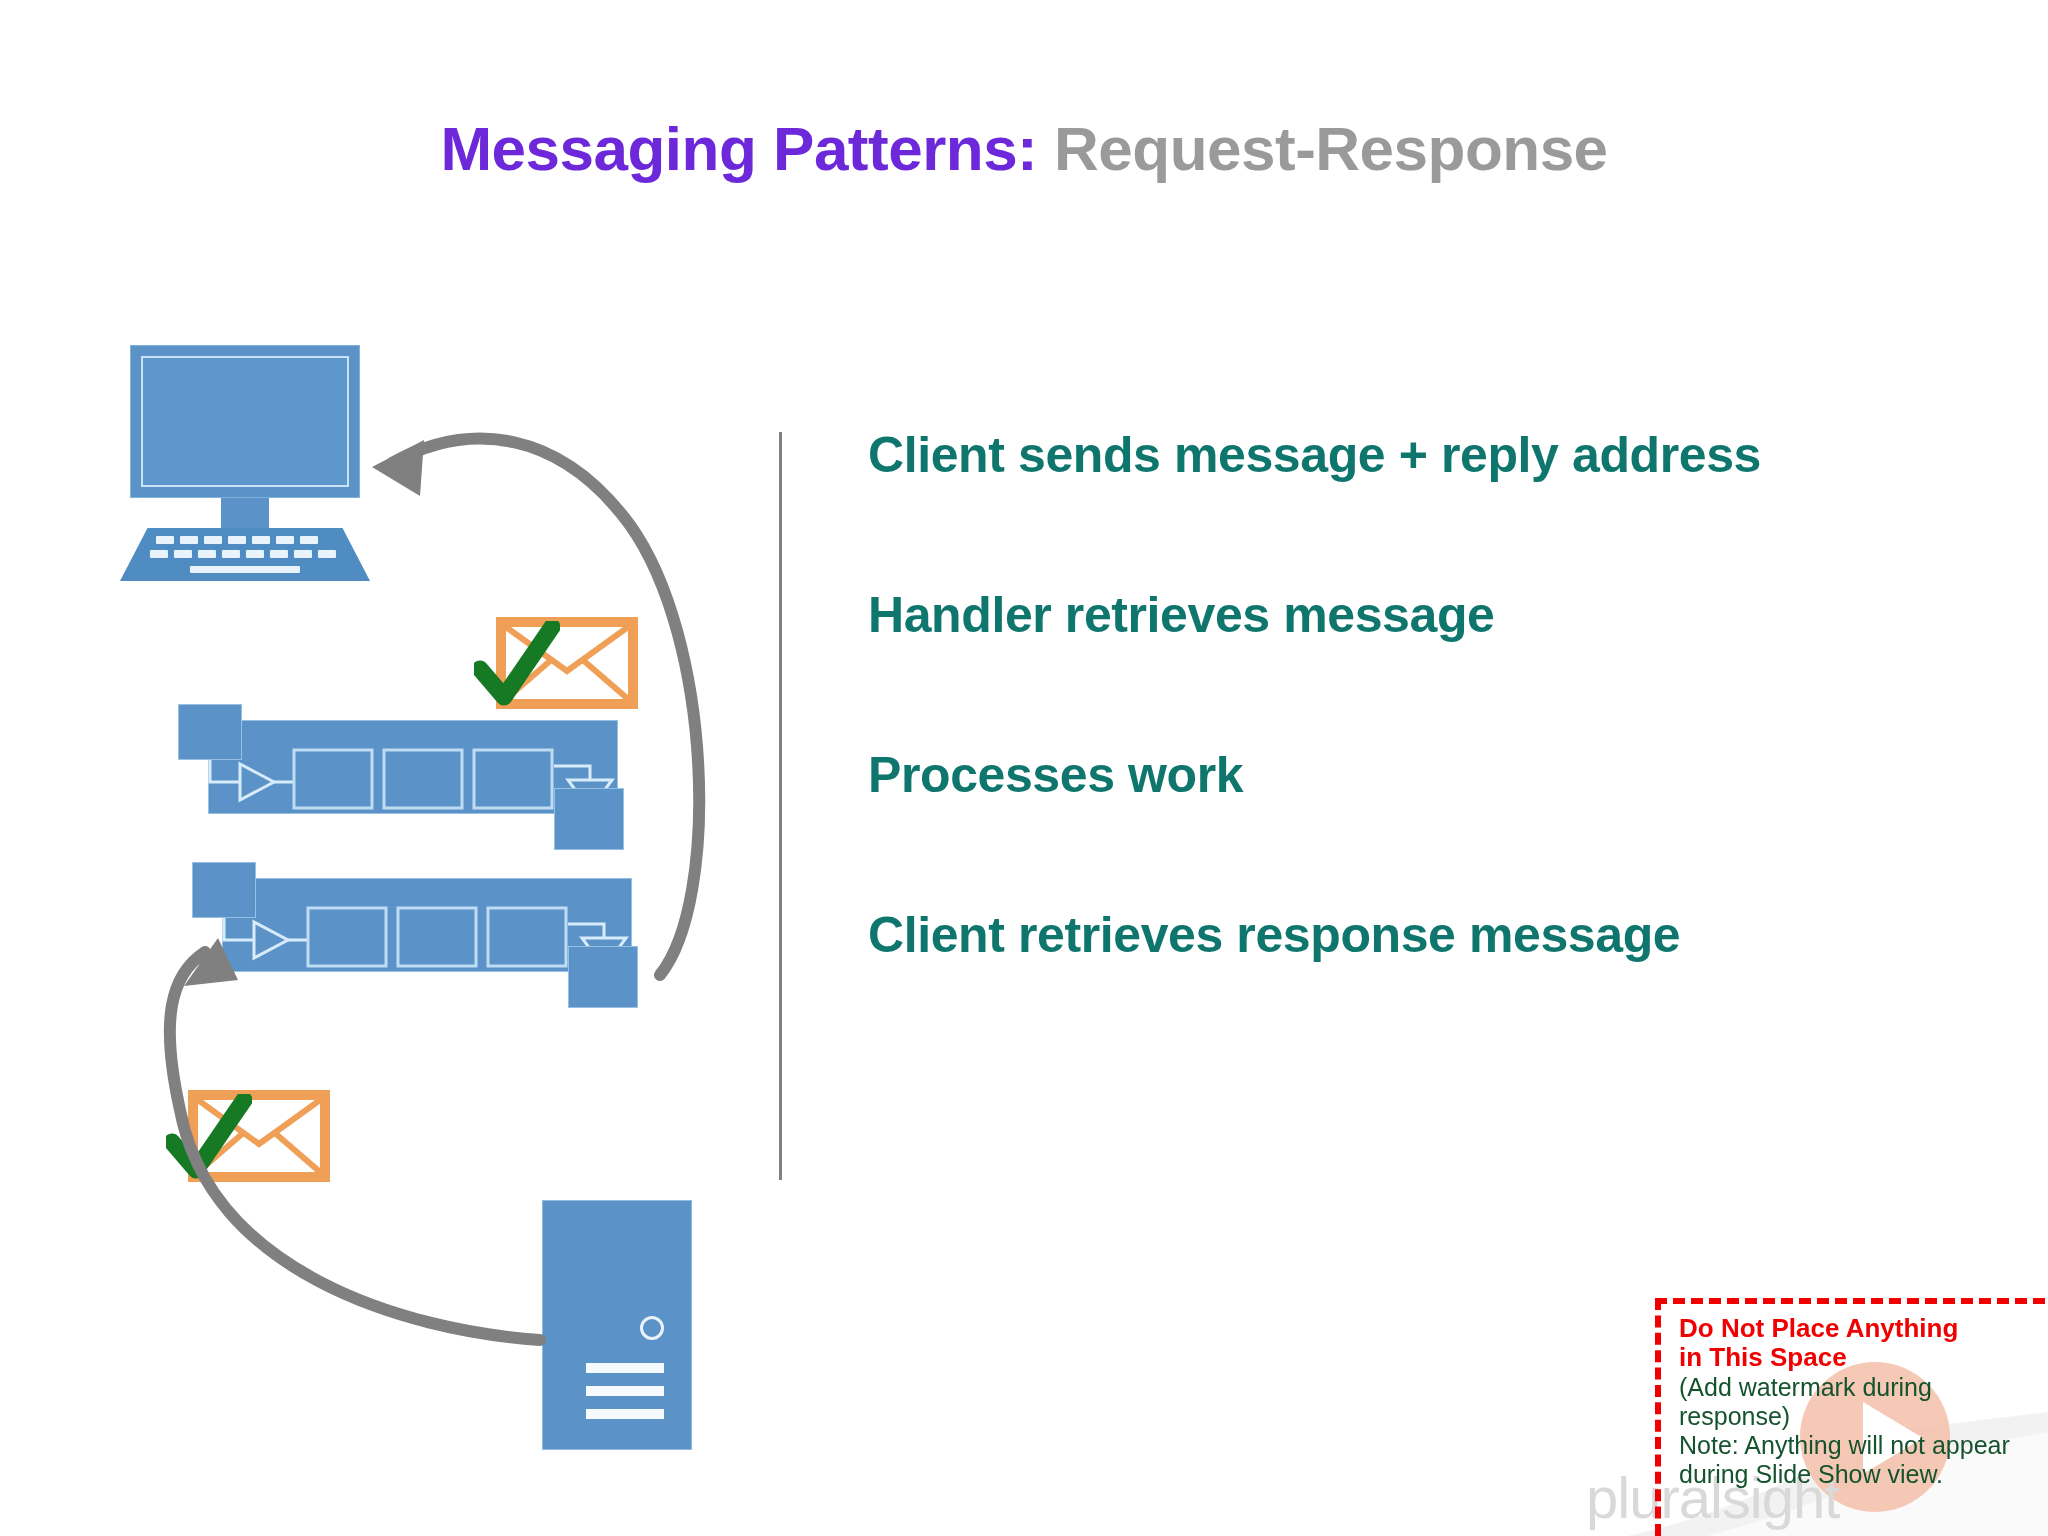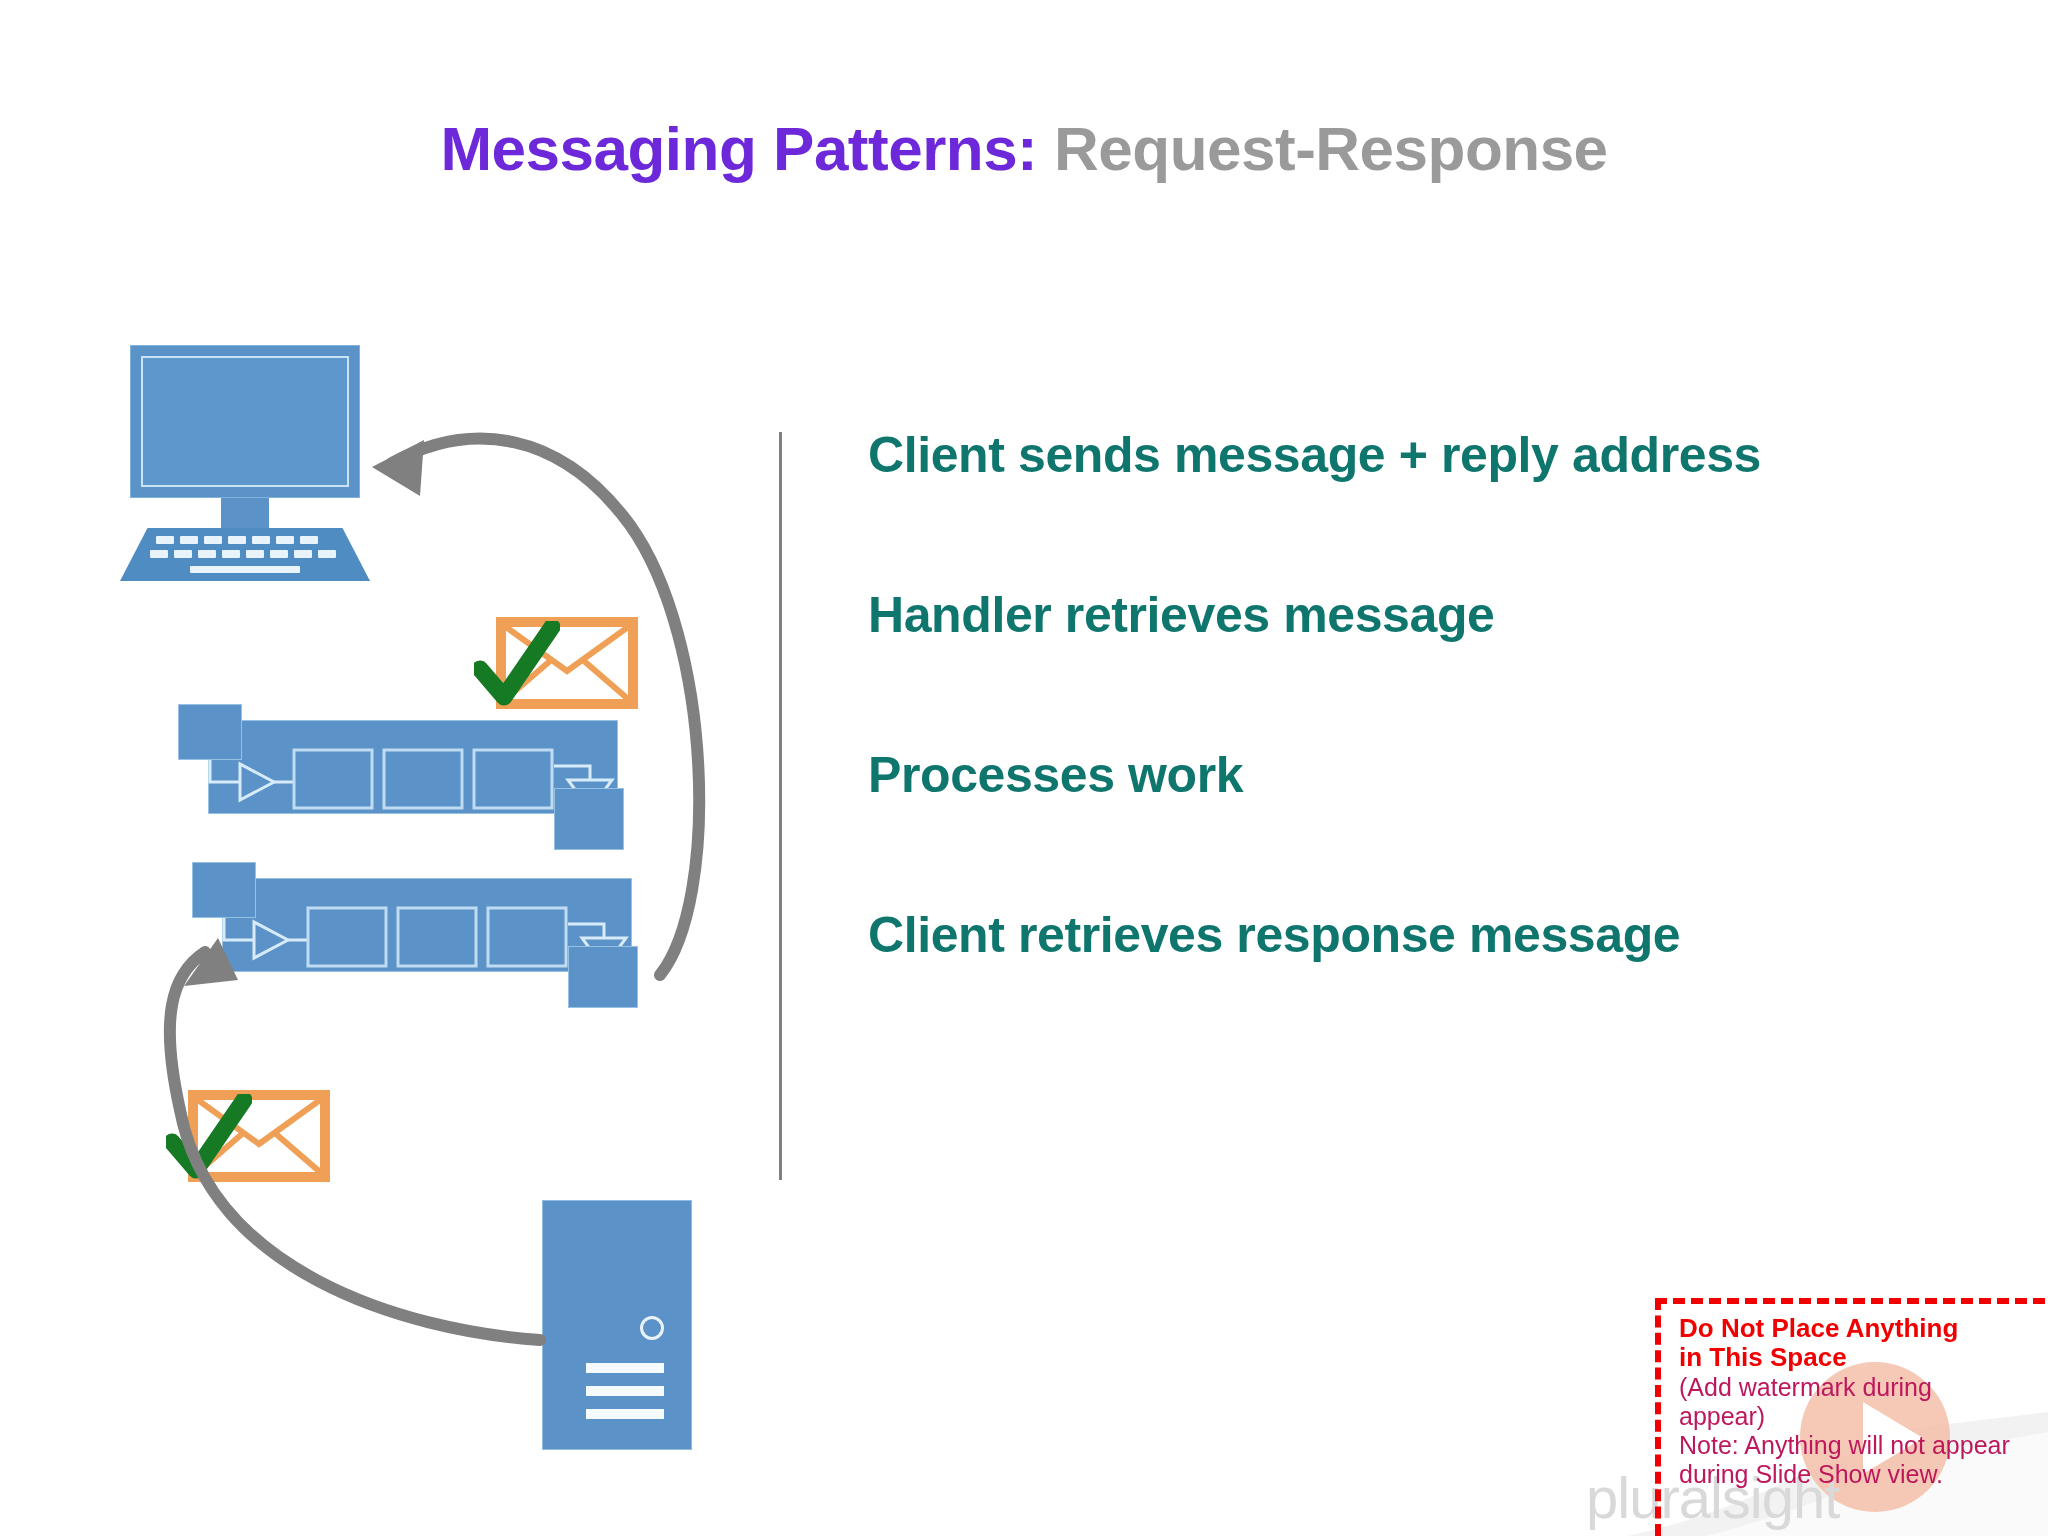--- a/index.html
+++ b/index.html
@@ -210,21 +210,21 @@
     padding: 10px 6px 0 18px;
   }
   .warn-red {
     color: #F00000;
     font-family: "Liberation Sans", sans-serif;
     font-size: 26px;
     font-weight: bold;
     line-height: 1.13;
   }
   .warn-black {
-    color: #be185d;
+    color: #14532d;
     font-family: "Liberation Sans", sans-serif;
     font-size: 25px;
     font-weight: normal;
     line-height: 1.16;
   }
 
   
   #ps-watermark {
     position: absolute;
     left: 1578px;
@@ -385,16 +385,16 @@
   </svg>
   <div id="ps-play-circle"></div>
   <div id="ps-play-tri"></div>
   <div id="ps-wordmark">pluralsight</div>
 </div>
 
 <div id="warning-box">
   <div class="warn-red">Do Not Place Anything</div>
   <div class="warn-red">in This Space</div>
   <div class="warn-black">(Add watermark during</div>
-  <div class="warn-black">appear)</div>
+  <div class="warn-black">response)</div>
   <div class="warn-black">Note:  Anything will not appear</div>
   <div class="warn-black">during Slide Show view.</div>
 </div>
 
 </body></html>

